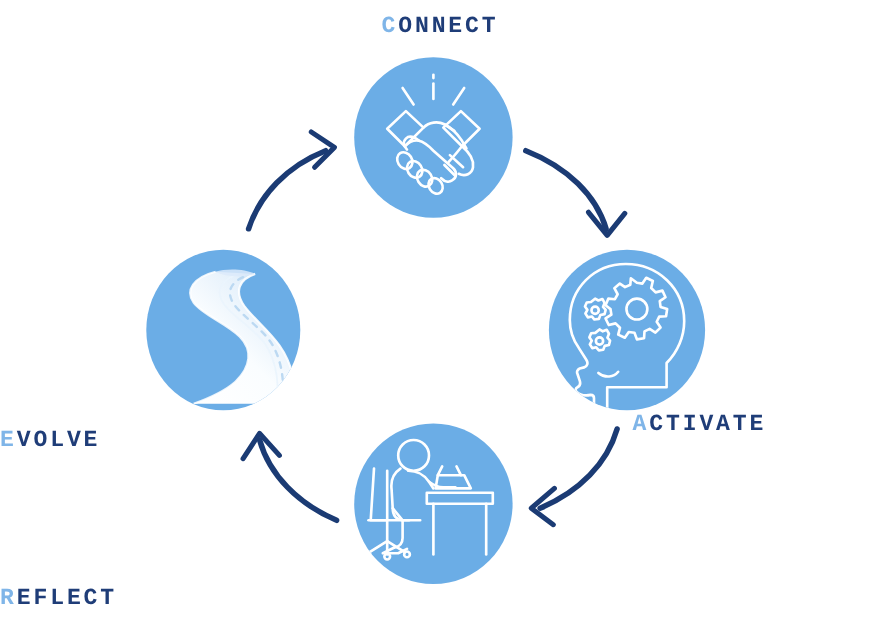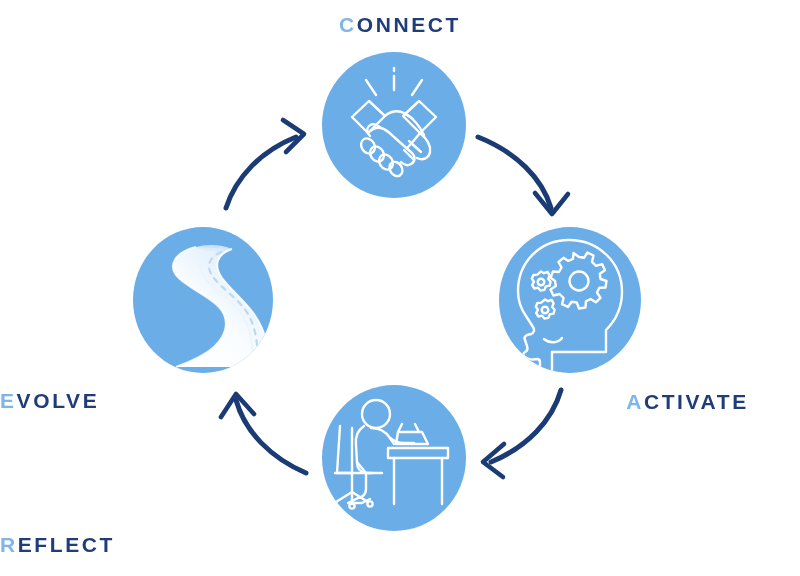--- a/index.html
+++ b/index.html
@@ -21,40 +21,39 @@
   }
   #stage > svg.layer {
     position: absolute;
     left: 0;
     top: 0;
     width: 800px;
     height: 576px;
   }
   .node-label {
     position: absolute;
-    font-family: Liberation Sans, sans-serif;
+    font-family: Liberation Mono, monospace;
     font-size: 21px;
     font-weight: 700;
     letter-spacing: 2.6px;
     color: #1f3d78;
     white-space: nowrap;
     line-height: 1;
   }
   .node-label .lead {
     color: #7fb5e8;
   }
   #label-connect {
     left: 0; right: 0;
     top: 14px;
     text-align: center;
   }
   #label-activate {
     left: 0; right: 0;
-    top: 391px;
-    text-align: center;
+    top: 376px;
     padding-left: 575px;
     box-sizing: border-box;
   }
   #label-reflect {
     left: 0; right: 0;
     top: 534px;
     text-align: left;
   }
   #label-evolve {
     left: 0; right: 0;

